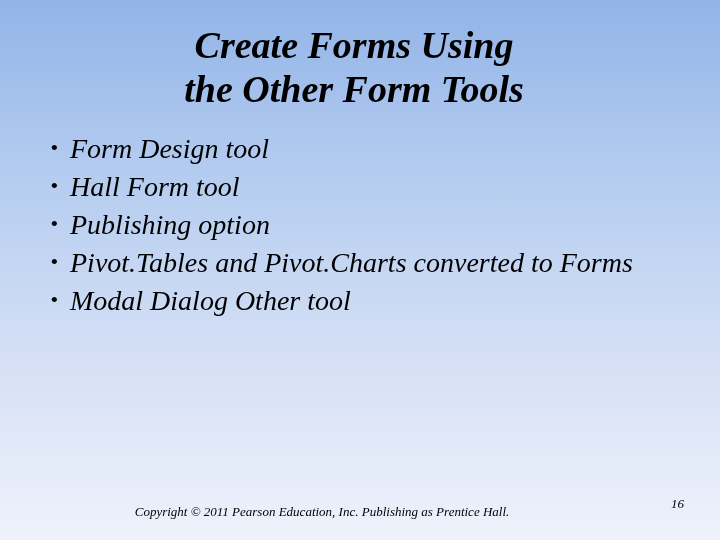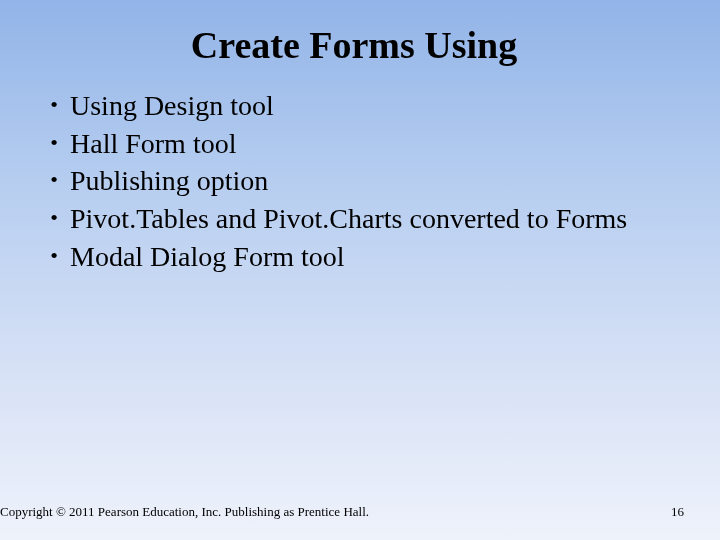--- a/index.html
+++ b/index.html
@@ -8,20 +8,21 @@
     background: linear-gradient(to bottom, #92b4e8 0%, #b7cef0 35%, #d8e2f6 70%, #eef2fb 100%);
     font-family: "Times New Roman", Times, serif;
     color: #000;
     position: relative;
   }
   .slide {
     width: 100%;
     height: 100%;
     padding: 18px 48px 0 36px;
     position: relative;
+    font-style: italic;
   }
   .title {
     text-align: center;
     font-weight: bold;
     font-size: 38px;
     line-height: 1.15;
     margin-top: 6px;
     margin-bottom: 20px;
   }
   .bullets {
@@ -52,56 +53,58 @@
     bottom: 20px;
     left: 0;
     width: 100%;
     font-size: 13px;
     display: flex;
     justify-content: space-between;
     padding: 0 36px 0 0;
   }
   .footer .copyright {
     flex: 1;
-    text-align: left;
+    text-align: center;
+    margin-top: 8px;
   }
   .footer .pagenum {
     width: 40px;
     text-align: right;
   }
 </style>
 </head>
 <body>
 
 <div class="slide">
 
   <div class="title">
     <span>Create Forms Using</span><br>
+    <span>the Other Form Tools</span>
   </div>
 
   <ul class="bullets">
     <li>
       <span class="dot">•</span>
-      <span class="txt">Using Design tool</span>
+      <span class="txt">Form Design tool</span>
     </li>
     <li>
       <span class="dot">•</span>
       <span class="txt">Hall Form tool</span>
     </li>
     <li>
       <span class="dot">•</span>
       <span class="txt">Publishing option</span>
     </li>
     <li>
       <span class="dot">•</span>
       <span class="txt">Pivot.Tables and Pivot.Charts converted to Forms</span>
     </li>
     <li>
       <span class="dot">•</span>
-      <span class="txt">Modal Dialog Form tool</span>
+      <span class="txt">Modal Dialog Other tool</span>
     </li>
   </ul>
 
   <div class="footer">
     <div class="copyright">Copyright © 2011 Pearson Education, Inc. Publishing as Prentice Hall.</div>
     <div class="pagenum">16</div>
   </div>
 
 </div>
 

